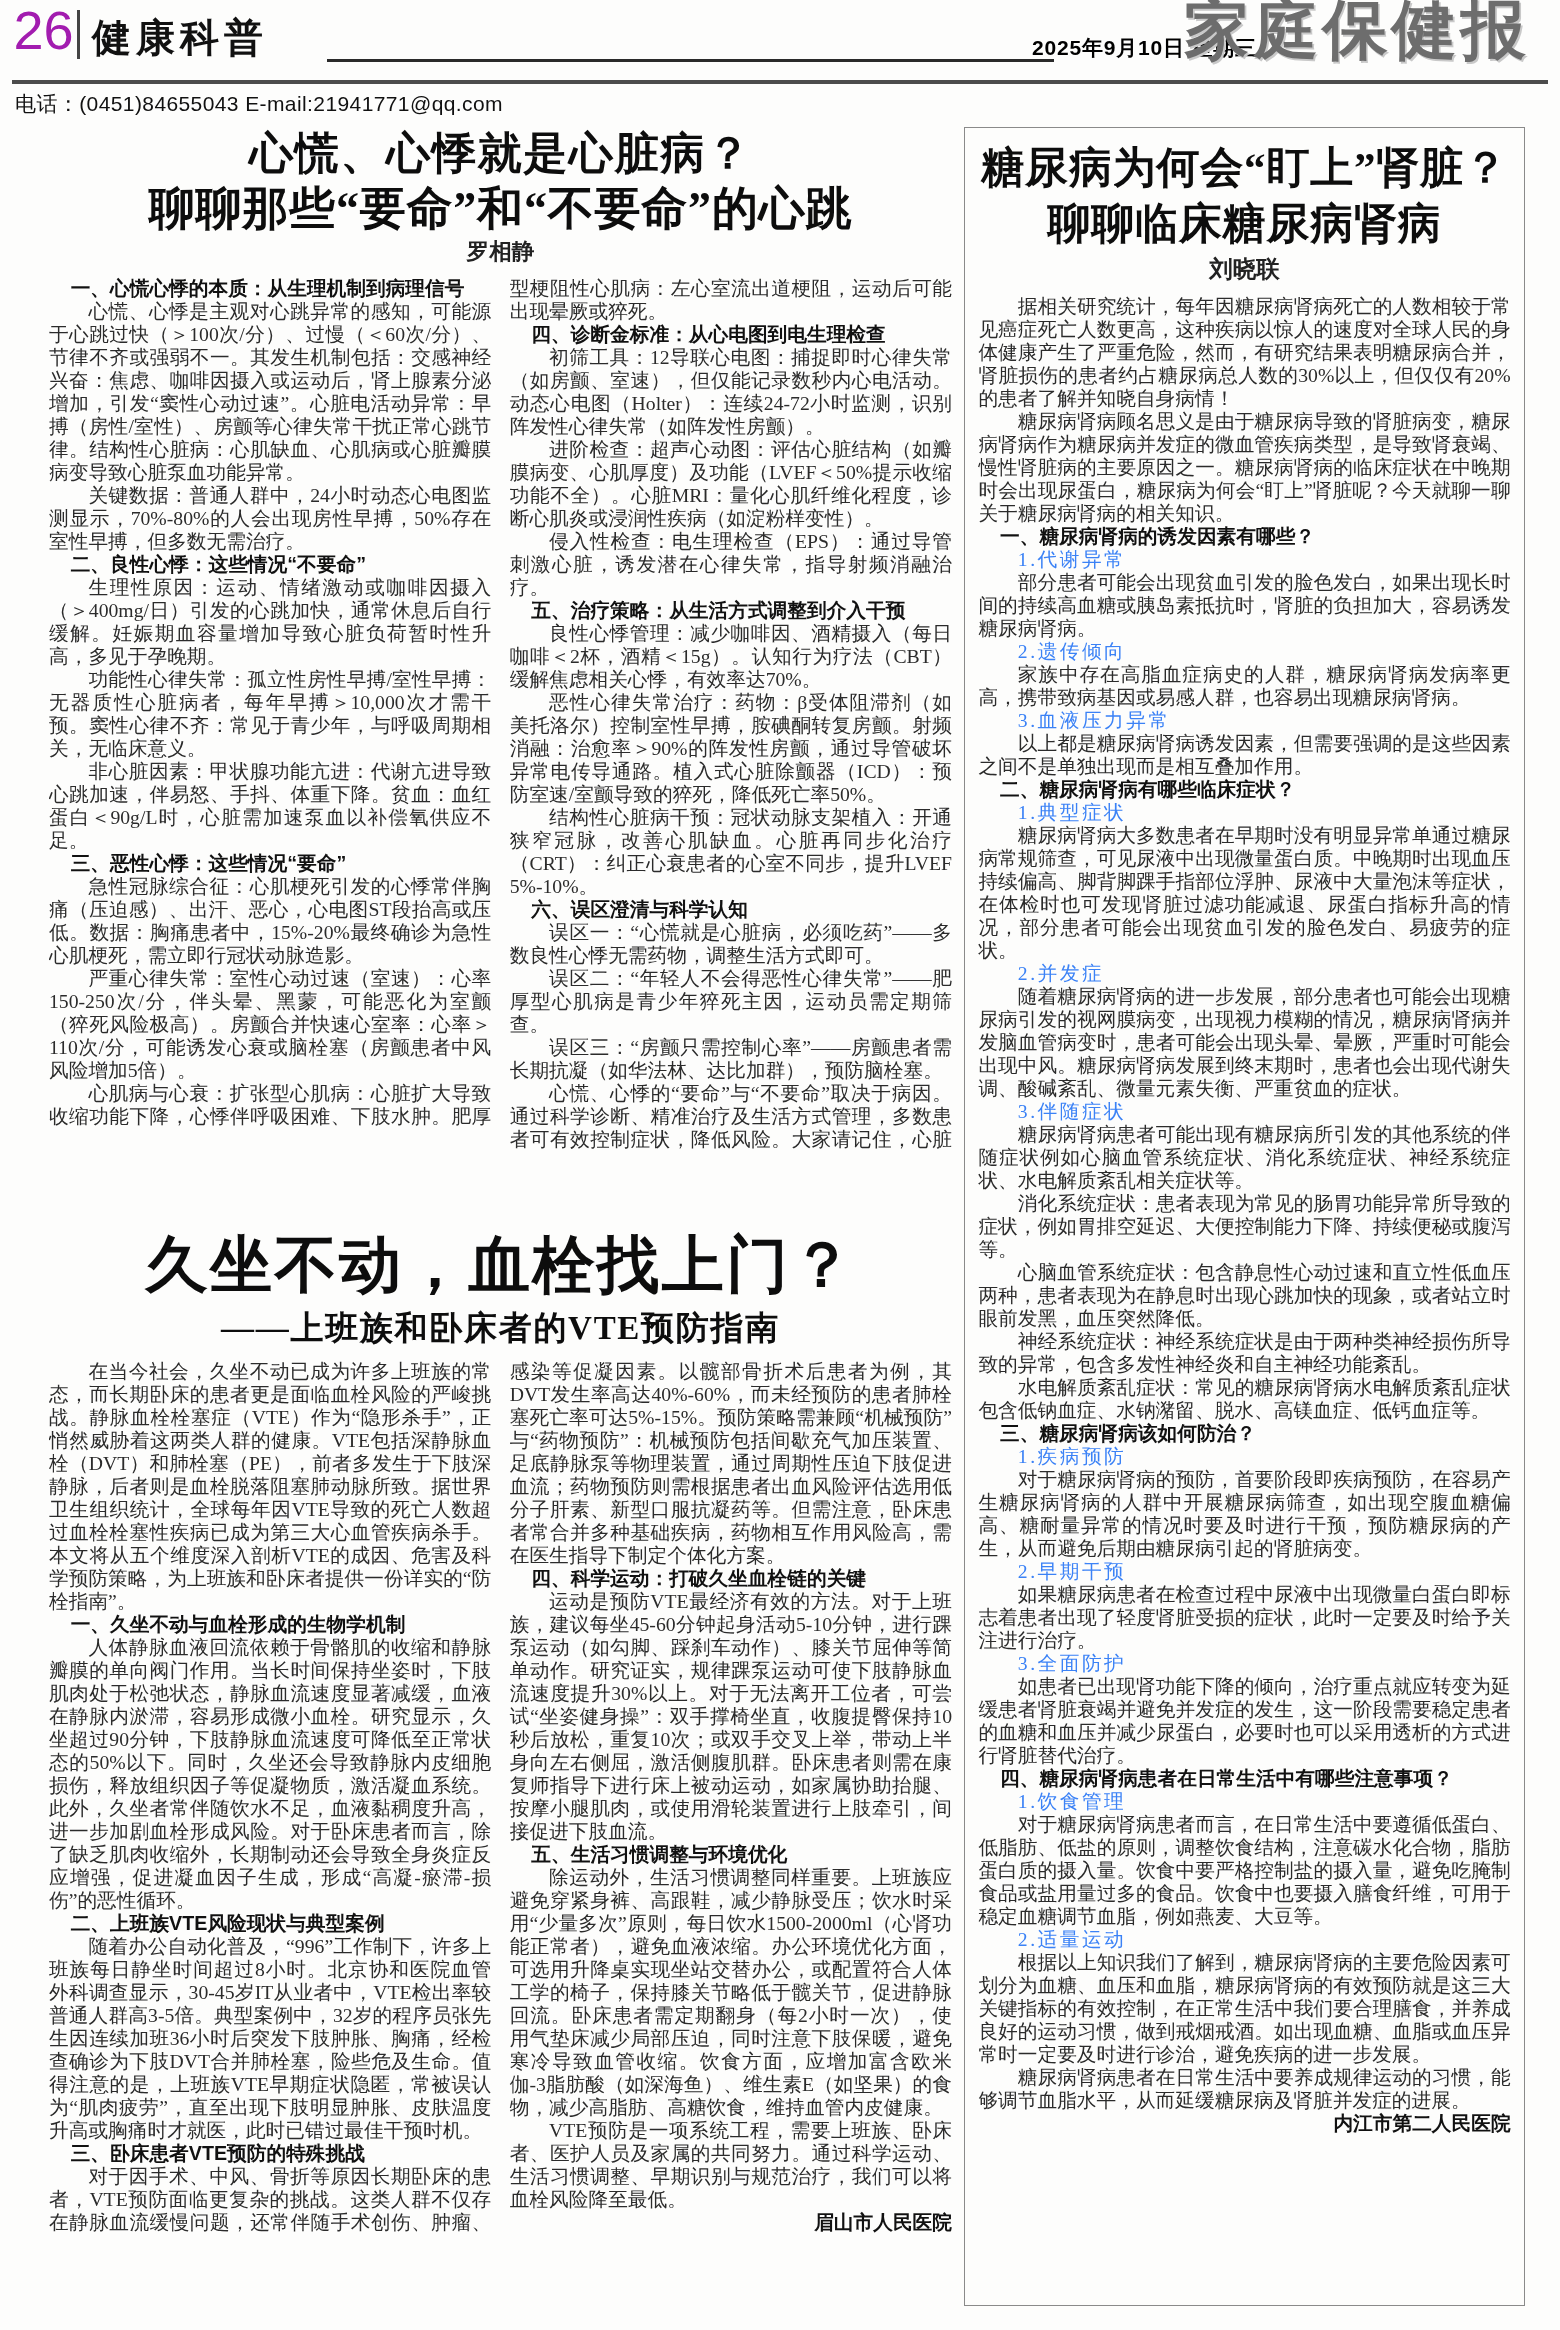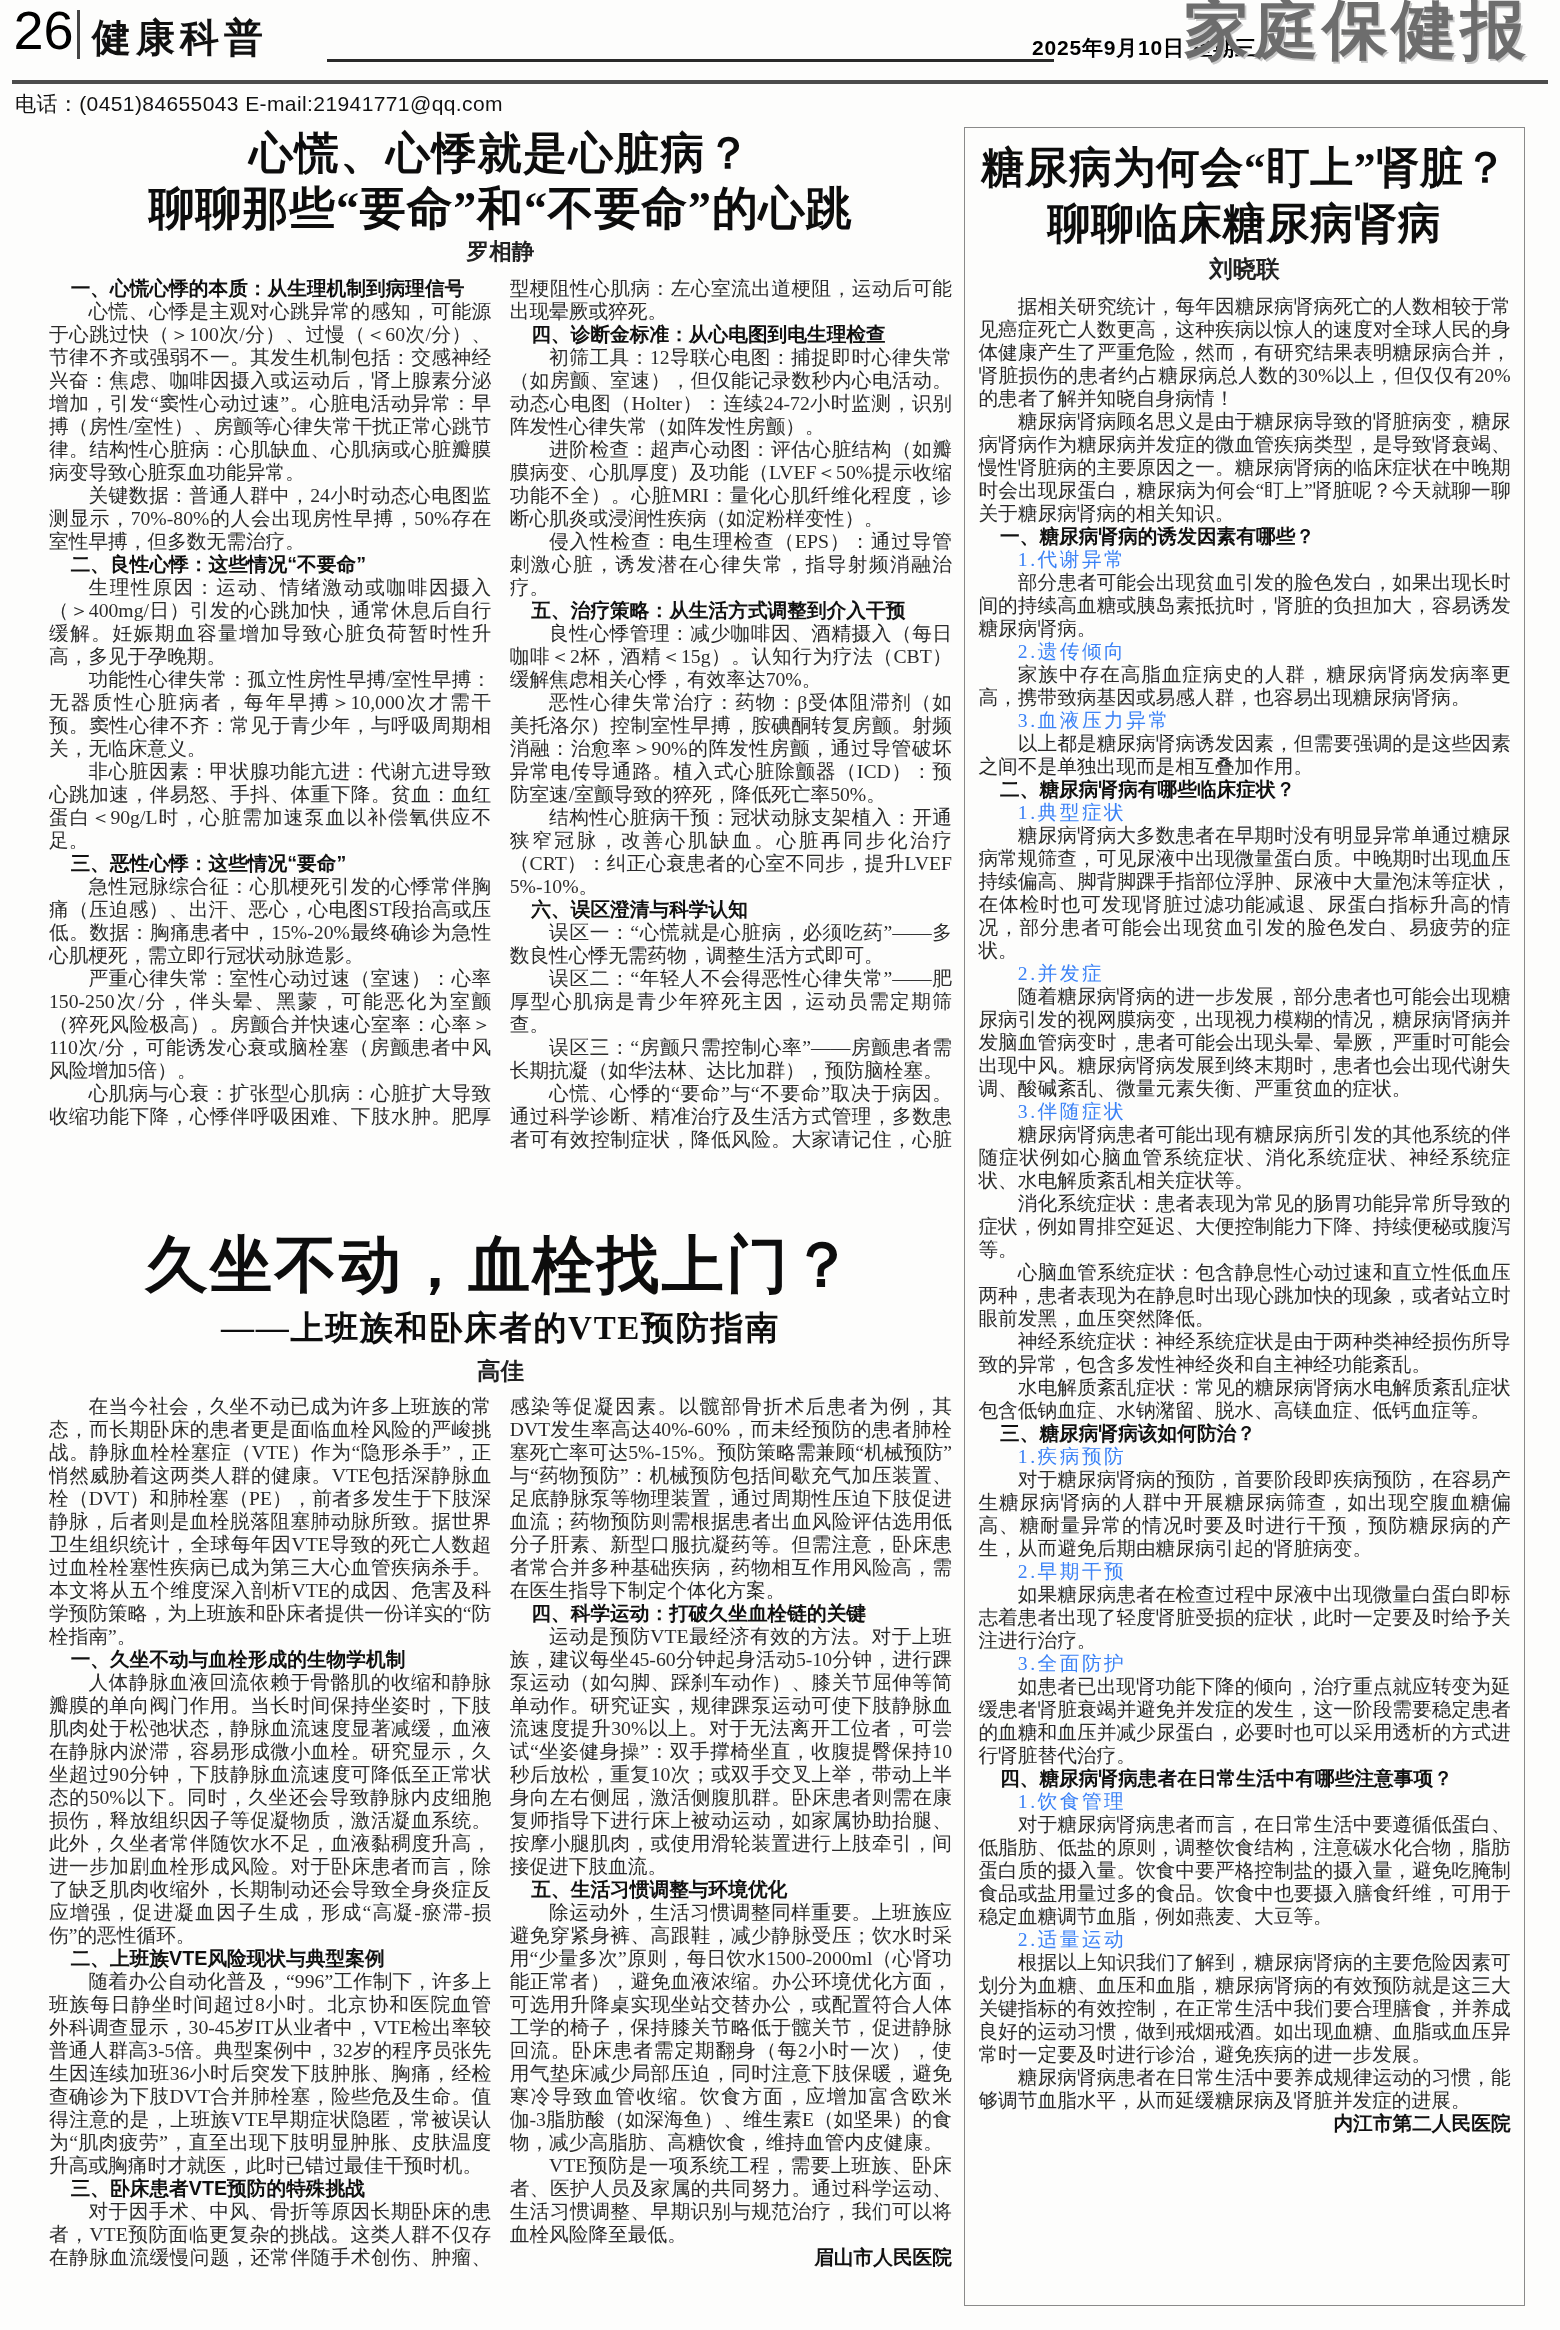--- a/index.html
+++ b/index.html
@@ -2,21 +2,21 @@
 <html lang="zh" style="font-size:13.4px"><head>
 <meta charset="utf-8">
 <style>
   html,body{margin:0;padding:0;background:#e8e8e8;}
   .page{position:relative;width:1560px;height:2330px;background:#fdfdfc;margin:0 auto;
         font-family:"Liberation Serif",serif;color:#262626;overflow:hidden;}
 
   
   .header{position:absolute;left:0;top:0;width:100%;height:80px;}
   .pageno{position:absolute;left:13.4px;top:3.4px;font-family:"Liberation Sans",sans-serif;
-          font-size:54px;font-weight:500;color:#000000;line-height:1;}
+          font-size:54px;font-weight:500;color:#a21caf;line-height:1;}
   .pageno-bar{position:absolute;left:77px;top:10px;width:2.5px;height:49px;background:#444;}
   .section-name{position:absolute;left:92px;top:18.4px;font-family:"Liberation Sans",sans-serif;
           font-size:39px;font-weight:bold;color:#111;letter-spacing:5px;line-height:1;}
   .header-rule{position:absolute;left:327px;top:59px;width:727px;height:2.5px;background:#2a2a2a;}
   .issue-date{position:absolute;left:1032px;top:34px;font-family:"Liberation Sans",sans-serif;
           font-size:21px;font-weight:bold;color:#000000;letter-spacing:0.8px;}
   .masthead{position:absolute;right:30px;top:-5px;font-size:65px;font-weight:bold;color:#6d6d6d;
           letter-spacing:4.2px;line-height:1.1;text-shadow:1.7px 1.7px 0 #c9c9c9;}
   .thick-rule{position:absolute;left:11.7px;right:11.7px;top:80px;height:4.2px;background:#4c4c4c;}
   .contact-line{position:absolute;left:15px;top:90px;font-family:"Liberation Sans",sans-serif;
@@ -98,21 +98,20 @@
         <p class="blk-p">误区一：“心慌就是心脏病，必须吃药”——多数良性心悸无需药物，调整生活方式即可。</p>
         <p class="blk-p">误区二：“年轻人不会得恶性心律失常”——肥厚型心肌病是青少年猝死主因，运动员需定期筛查。</p>
         <p class="blk-p">误区三：“房颤只需控制心率”——房颤患者需长期抗凝（如华法林、达比加群），预防脑栓塞。</p>
         <p class="blk-p">心慌、心悸的“要命”与“不要命”取决于病因。通过科学诊断、精准治疗及生活方式管理，多数患者可有效控制症状，降低风险。大家请记住，心脏不是“永动机”，善待它的方式是——既不忽视危险信号，也不过度焦虑正常波动。</p>
       </div>
   </section>
 
   <section class="article2">
     <div class="art-title t1">久坐不动，血栓找上门？</div>
     <div class="sub">——上班族和卧床者的VTE预防指南</div>
-    <div class="art-author">高佳</div>
     <div class="art-body">
         <p class="blk-p">在当今社会，久坐不动已成为许多上班族的常态，而长期卧床的患者更是面临血栓风险的严峻挑战。静脉血栓栓塞症（VTE）作为“隐形杀手”，正悄然威胁着这两类人群的健康。VTE包括深静脉血栓（DVT）和肺栓塞（PE），前者多发生于下肢深静脉，后者则是血栓脱落阻塞肺动脉所致。据世界卫生组织统计，全球每年因VTE导致的死亡人数超过血栓栓塞性疾病已成为第三大心血管疾病杀手。本文将从五个维度深入剖析VTE的成因、危害及科学预防策略，为上班族和卧床者提供一份详实的“防栓指南”。</p>
         <p class="blk-h">一、久坐不动与血栓形成的生物学机制</p>
         <p class="blk-p">人体静脉血液回流依赖于骨骼肌的收缩和静脉瓣膜的单向阀门作用。当长时间保持坐姿时，下肢肌肉处于松弛状态，静脉血流速度显著减缓，血液在静脉内淤滞，容易形成微小血栓。研究显示，久坐超过90分钟，下肢静脉血流速度可降低至正常状态的50%以下。同时，久坐还会导致静脉内皮细胞损伤，释放组织因子等促凝物质，激活凝血系统。此外，久坐者常伴随饮水不足，血液黏稠度升高，进一步加剧血栓形成风险。对于卧床患者而言，除了缺乏肌肉收缩外，长期制动还会导致全身炎症反应增强，促进凝血因子生成，形成“高凝-瘀滞-损伤”的恶性循环。</p>
         <p class="blk-h">二、上班族VTE风险现状与典型案例</p>
         <p class="blk-p">随着办公自动化普及，“996”工作制下，许多上班族每日静坐时间超过8小时。北京协和医院血管外科调查显示，30-45岁IT从业者中，VTE检出率较普通人群高3-5倍。典型案例中，32岁的程序员张先生因连续加班36小时后突发下肢肿胀、胸痛，经检查确诊为下肢DVT合并肺栓塞，险些危及生命。值得注意的是，上班族VTE早期症状隐匿，常被误认为“肌肉疲劳”，直至出现下肢明显肿胀、皮肤温度升高或胸痛时才就医，此时已错过最佳干预时机。</p>
         <p class="blk-h">三、卧床患者VTE预防的特殊挑战</p>
         <p class="blk-p">对于因手术、中风、骨折等原因长期卧床的患者，VTE预防面临更复杂的挑战。这类人群不仅存在静脉血流缓慢问题，还常伴随手术创伤、肿瘤、感染等促凝因素。以髋部骨折术后患者为例，其DVT发生率高达40%-60%，而未经预防的患者肺栓塞死亡率可达5%-15%。预防策略需兼顾“机械预防”与“药物预防”：机械预防包括间歇充气加压装置、足底静脉泵等物理装置，通过周期性压迫下肢促进血流；药物预防则需根据患者出血风险评估选用低分子肝素、新型口服抗凝药等。但需注意，卧床患者常合并多种基础疾病，药物相互作用风险高，需在医生指导下制定个体化方案。</p>
         <p class="blk-h">四、科学运动：打破久坐血栓链的关键</p>
         <p class="blk-p">运动是预防VTE最经济有效的方法。对于上班族，建议每坐45-60分钟起身活动5-10分钟，进行踝泵运动（如勾脚、踩刹车动作）、膝关节屈伸等简单动作。研究证实，规律踝泵运动可使下肢静脉血流速度提升30%以上。对于无法离开工位者，可尝试“坐姿健身操”：双手撑椅坐直，收腹提臀保持10秒后放松，重复10次；或双手交叉上举，带动上半身向左右侧屈，激活侧腹肌群。卧床患者则需在康复师指导下进行床上被动运动，如家属协助抬腿、按摩小腿肌肉，或使用滑轮装置进行上肢牵引，间接促进下肢血流。</p>

